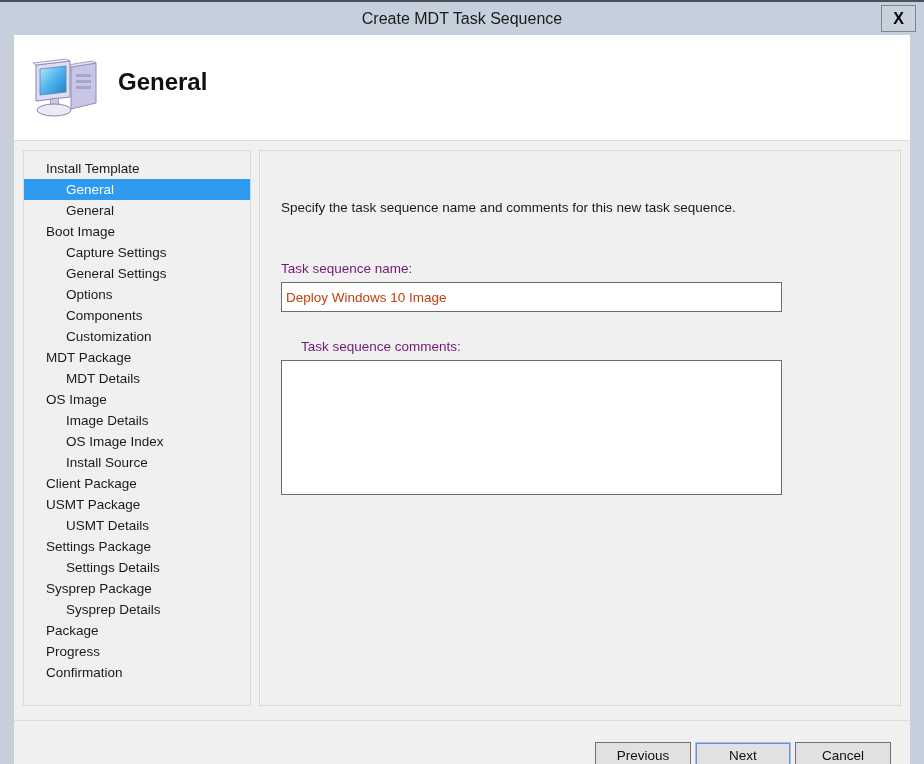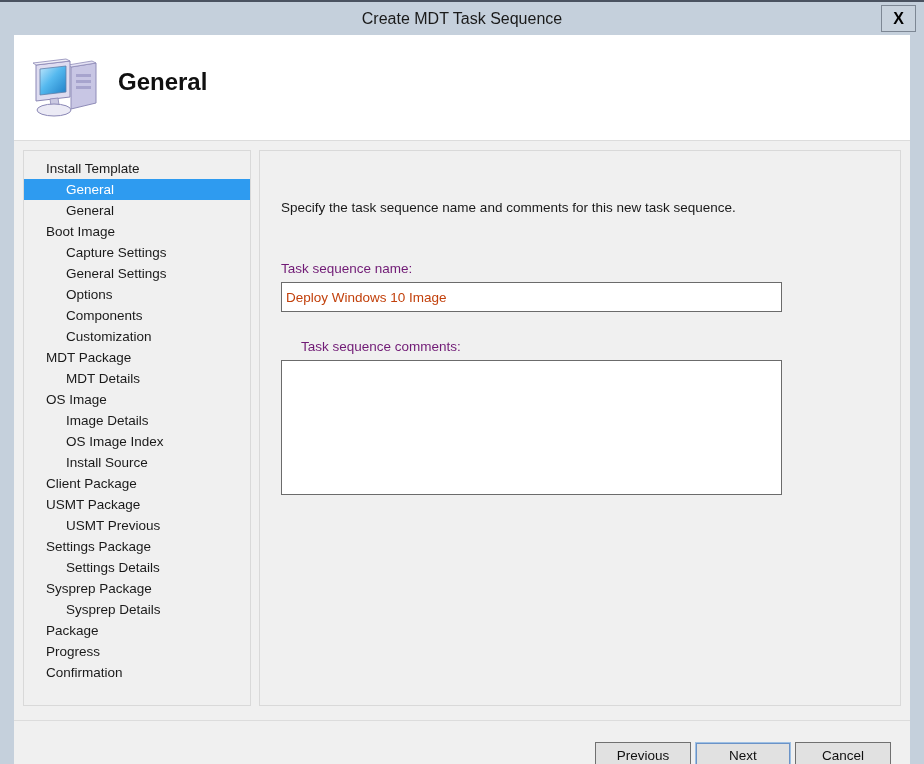--- a/index.html
+++ b/index.html
@@ -294,21 +294,21 @@
             <div class="nav-item level1">Components</div>
             <div class="nav-item level1">Customization</div>
             <div class="nav-item level0">MDT Package</div>
             <div class="nav-item level1">MDT Details</div>
             <div class="nav-item level0">OS Image</div>
             <div class="nav-item level1">Image Details</div>
             <div class="nav-item level1">OS Image Index</div>
             <div class="nav-item level1">Install Source</div>
             <div class="nav-item level0">Client Package</div>
             <div class="nav-item level0">USMT Package</div>
-            <div class="nav-item level1">USMT Previous</div>
+            <div class="nav-item level1">USMT Details</div>
             <div class="nav-item level0">Settings Package</div>
             <div class="nav-item level1">Settings Details</div>
             <div class="nav-item level0">Sysprep Package</div>
             <div class="nav-item level1">Sysprep Details</div>
             <div class="nav-item level0">Package</div>
             <div class="nav-item level0">Progress</div>
             <div class="nav-item level0">Confirmation</div>
           </div>
       </div>
 

